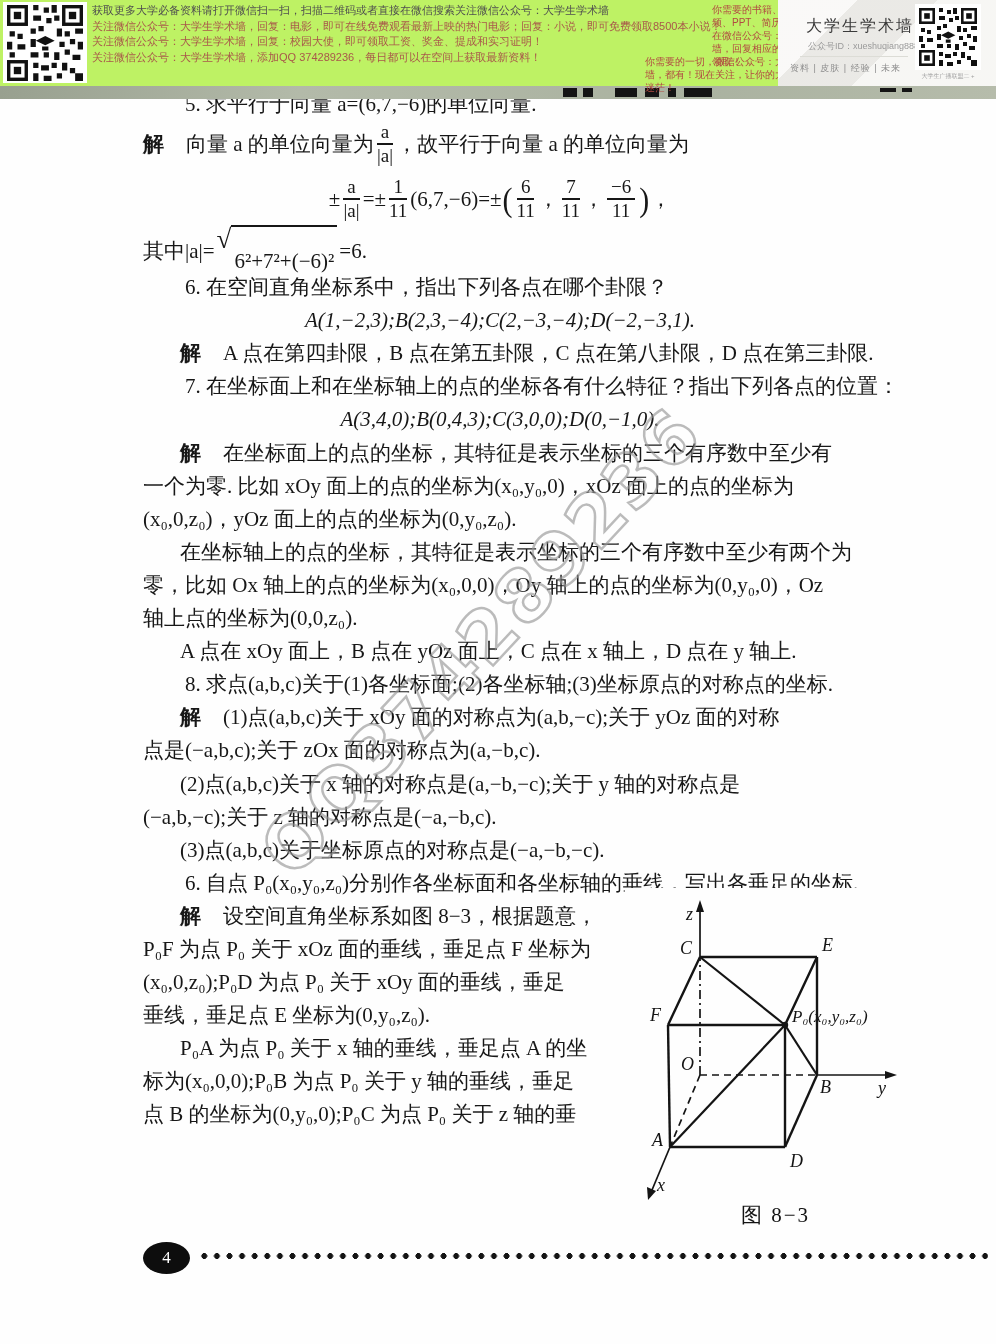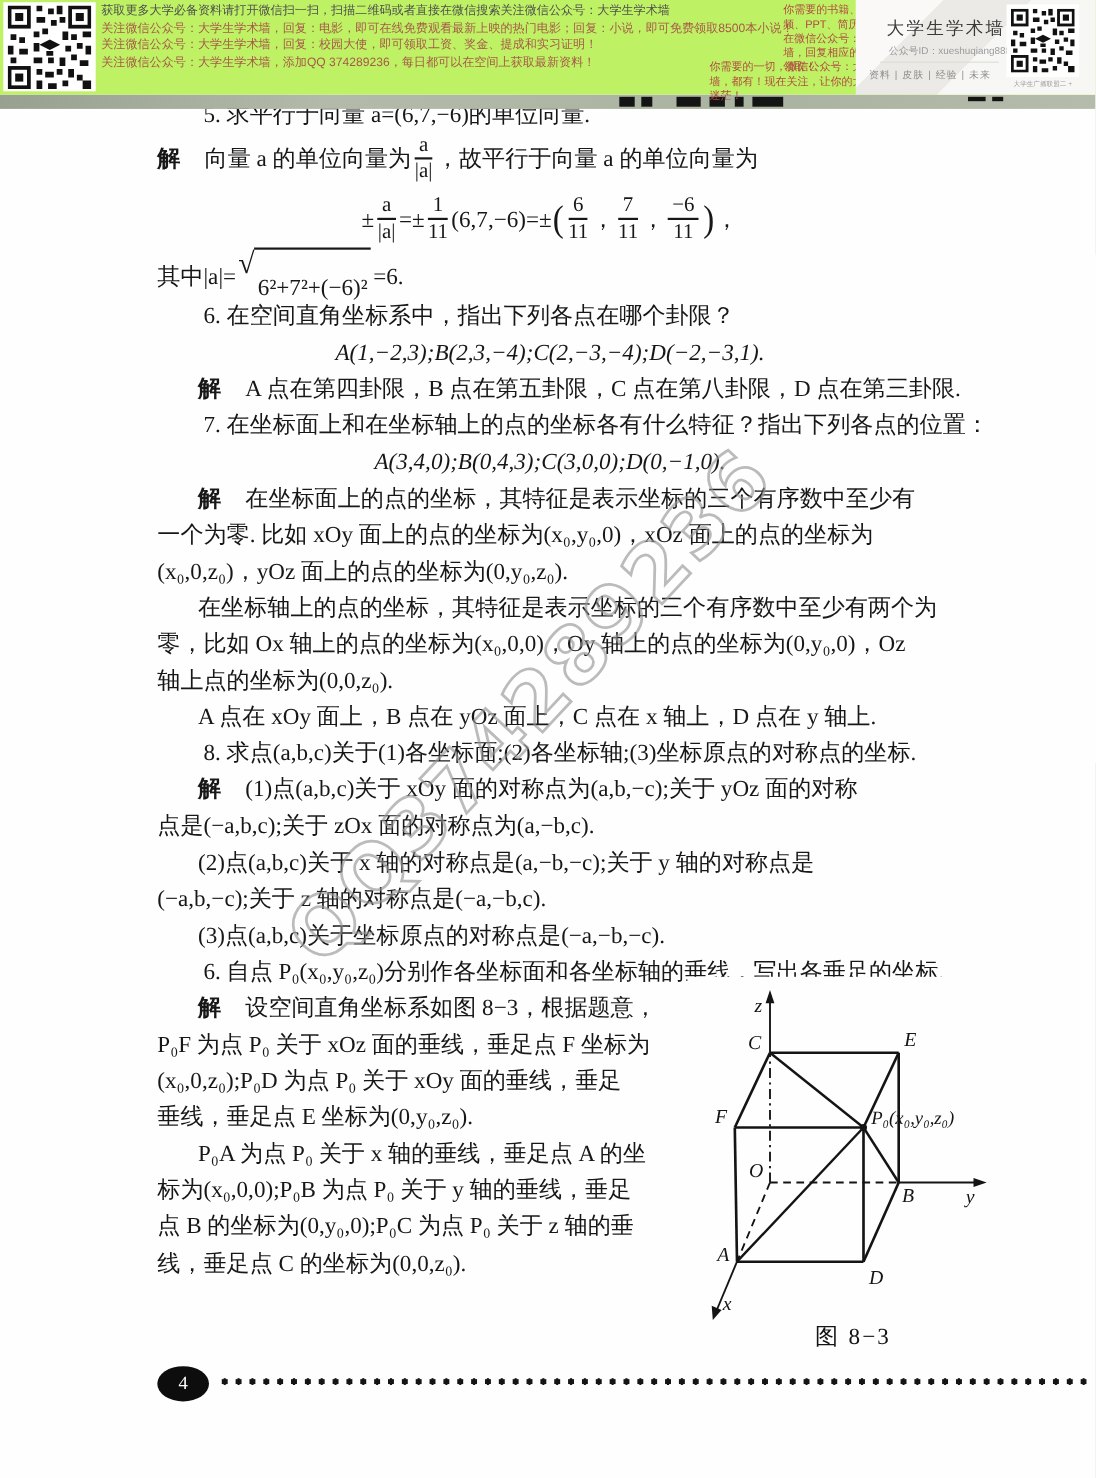--- a/index.html
+++ b/index.html
@@ -228,21 +228,20 @@
       <div class="line cont">(−a,b,−c);关于 z 轴的对称点是(−a,−b,c).</div>
       <div class="line para">(3)点(a,b,c)关于坐标原点的对称点是(−a,−b,−c).</div>
       <div class="line item">6. 自点 P₀(x₀,y₀,z₀)分别作各坐标面和各坐标轴的垂线，写出各垂足的坐标.</div>
       <div class="line para"><b>解</b><span>　设空间直角坐标系如图 8−3，根据题意，</span></div>
       <div class="line cont">P₀F 为点 P₀ 关于 xOz 面的垂线，垂足点 F 坐标为</div>
       <div class="line cont">(x₀,0,z₀);P₀D 为点 P₀ 关于 xOy 面的垂线，垂足</div>
       <div class="line cont">垂线，垂足点 E 坐标为(0,y₀,z₀).</div>
       <div class="line para">P₀A 为点 P₀ 关于 x 轴的垂线，垂足点 A 的坐</div>
       <div class="line cont">标为(x₀,0,0);P₀B 为点 P₀ 关于 y 轴的垂线，垂足</div>
       <div class="line cont">点 B 的坐标为(0,y₀,0);P₀C 为点 P₀ 关于 z 轴的垂</div>
-      <div class="line cont">线，垂足点 C 的坐标为(0,0,z₀).</div>
     </div>
 
   <div class="watermark">QQ374289236</div>
 
   <div class="figure">
     <svg viewBox="0 0 330 352" width="330" height="352">
 
       <g stroke="#141414" stroke-width="1.7" fill="none">
         <line x1="75" y1="187" x2="75" y2="69" stroke-dasharray="9 4 2 4"></line>
         <line x1="75" y1="69" x2="75" y2="22"></line>

